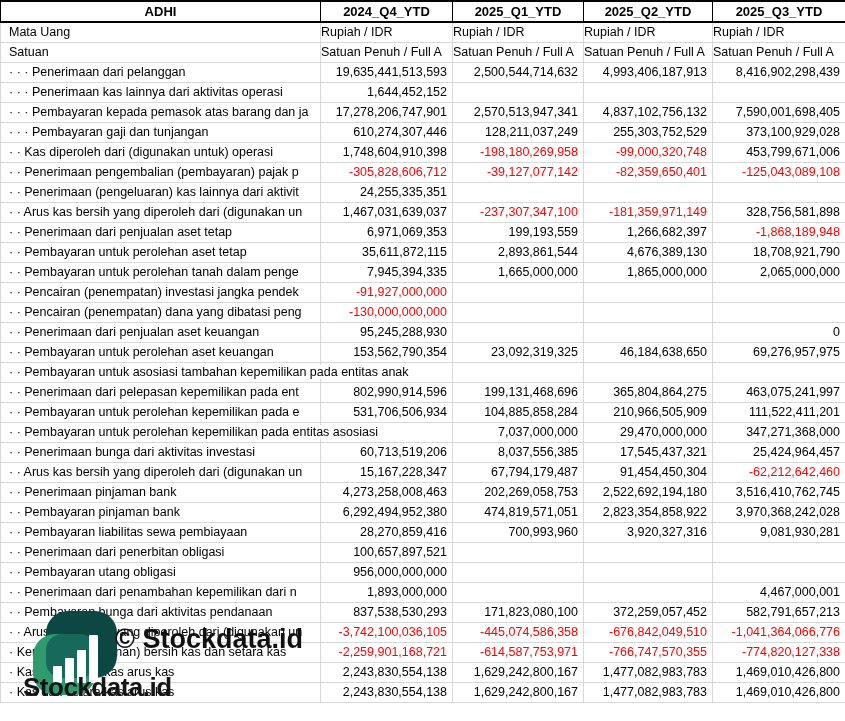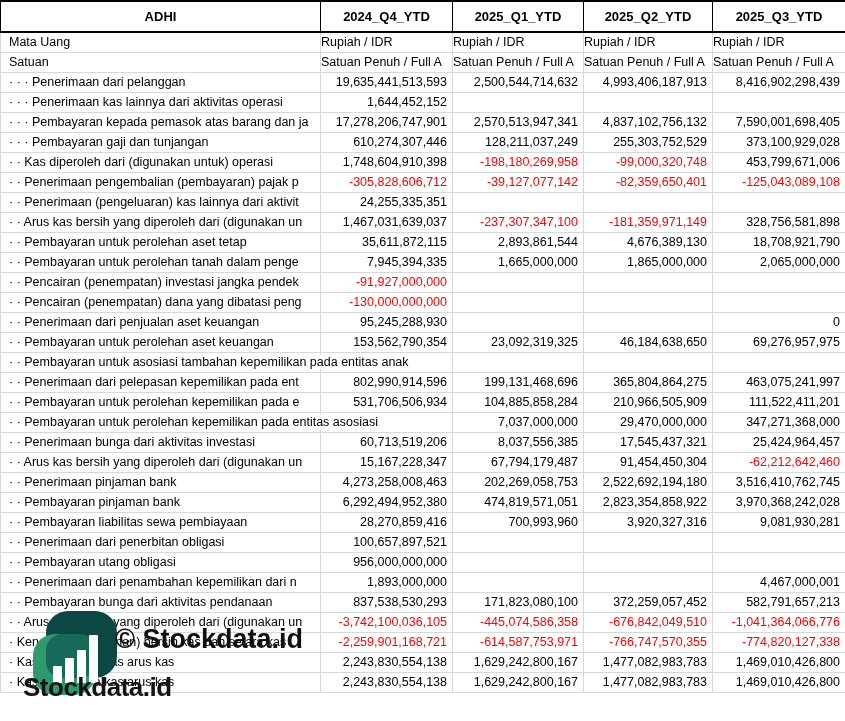--- a/index.html
+++ b/index.html
@@ -10,21 +10,21 @@
   }
   table { border-collapse:collapse; table-layout:fixed; width:845px; }
   col.c0 { width:320px; } col.c1 { width:132px; } col.c2 { width:131px; }
   col.c3 { width:129px; } col.c4 { width:133px; }
   td, th {
     height:20px; padding:0; border:1px solid #d8d8d8;
     font-size:12.5px; color:#000; white-space:nowrap; overflow:hidden;
     font-weight:400; vertical-align:middle;
   }
   thead th {
-    height:31px; border:1px solid #000; border-top:2px solid #000;
+    height:21px; border:1px solid #000; border-top:2px solid #000;
     border-bottom:2px solid #000; font-weight:700; font-size:13px; text-align:center;
   }
   .lbl { padding-left:8px; text-align:left;margin-left:36px; }
   .lbl .lt { display:inline; }
   .spill { overflow:visible; position:relative; }
   .spill .lt { position:relative; z-index:2; background:#fff; padding-right:3px; }
   .txt { padding-left:0; text-align:left; }
   .num { padding-right:5px; text-align:right; }
   .neg { color:#ff0000; }
   .logo-box { position:absolute; left:33px; top:611px; width:84px; height:84px; z-index:5; }
@@ -123,20 +123,27 @@
           <td class="num"></td>
         </tr>
         <tr>
           <td class="lbl"><span class="lt">· · Arus kas bersih yang diperoleh dari (digunakan un</span></td>
           <td class="num">1,467,031,639,037</td>
           <td class="num neg">-237,307,347,100</td>
           <td class="num neg">-181,359,971,149</td>
           <td class="num">328,756,581,898</td>
         </tr>
         <tr>
+          <td class="lbl"><span class="lt">· · Penerimaan dari penjualan aset tetap</span></td>
+          <td class="num">6,971,069,353</td>
+          <td class="num">199,193,559</td>
+          <td class="num">1,266,682,397</td>
+          <td class="num neg">-1,868,189,948</td>
+        </tr>
+        <tr>
           <td class="lbl"><span class="lt">· · Pembayaran untuk perolehan aset tetap</span></td>
           <td class="num">35,611,872,115</td>
           <td class="num">2,893,861,544</td>
           <td class="num">4,676,389,130</td>
           <td class="num">18,708,921,790</td>
         </tr>
         <tr>
           <td class="lbl"><span class="lt">· · Pembayaran untuk perolehan tanah dalam penge</span></td>
           <td class="num">7,945,394,335</td>
           <td class="num">1,665,000,000</td>

